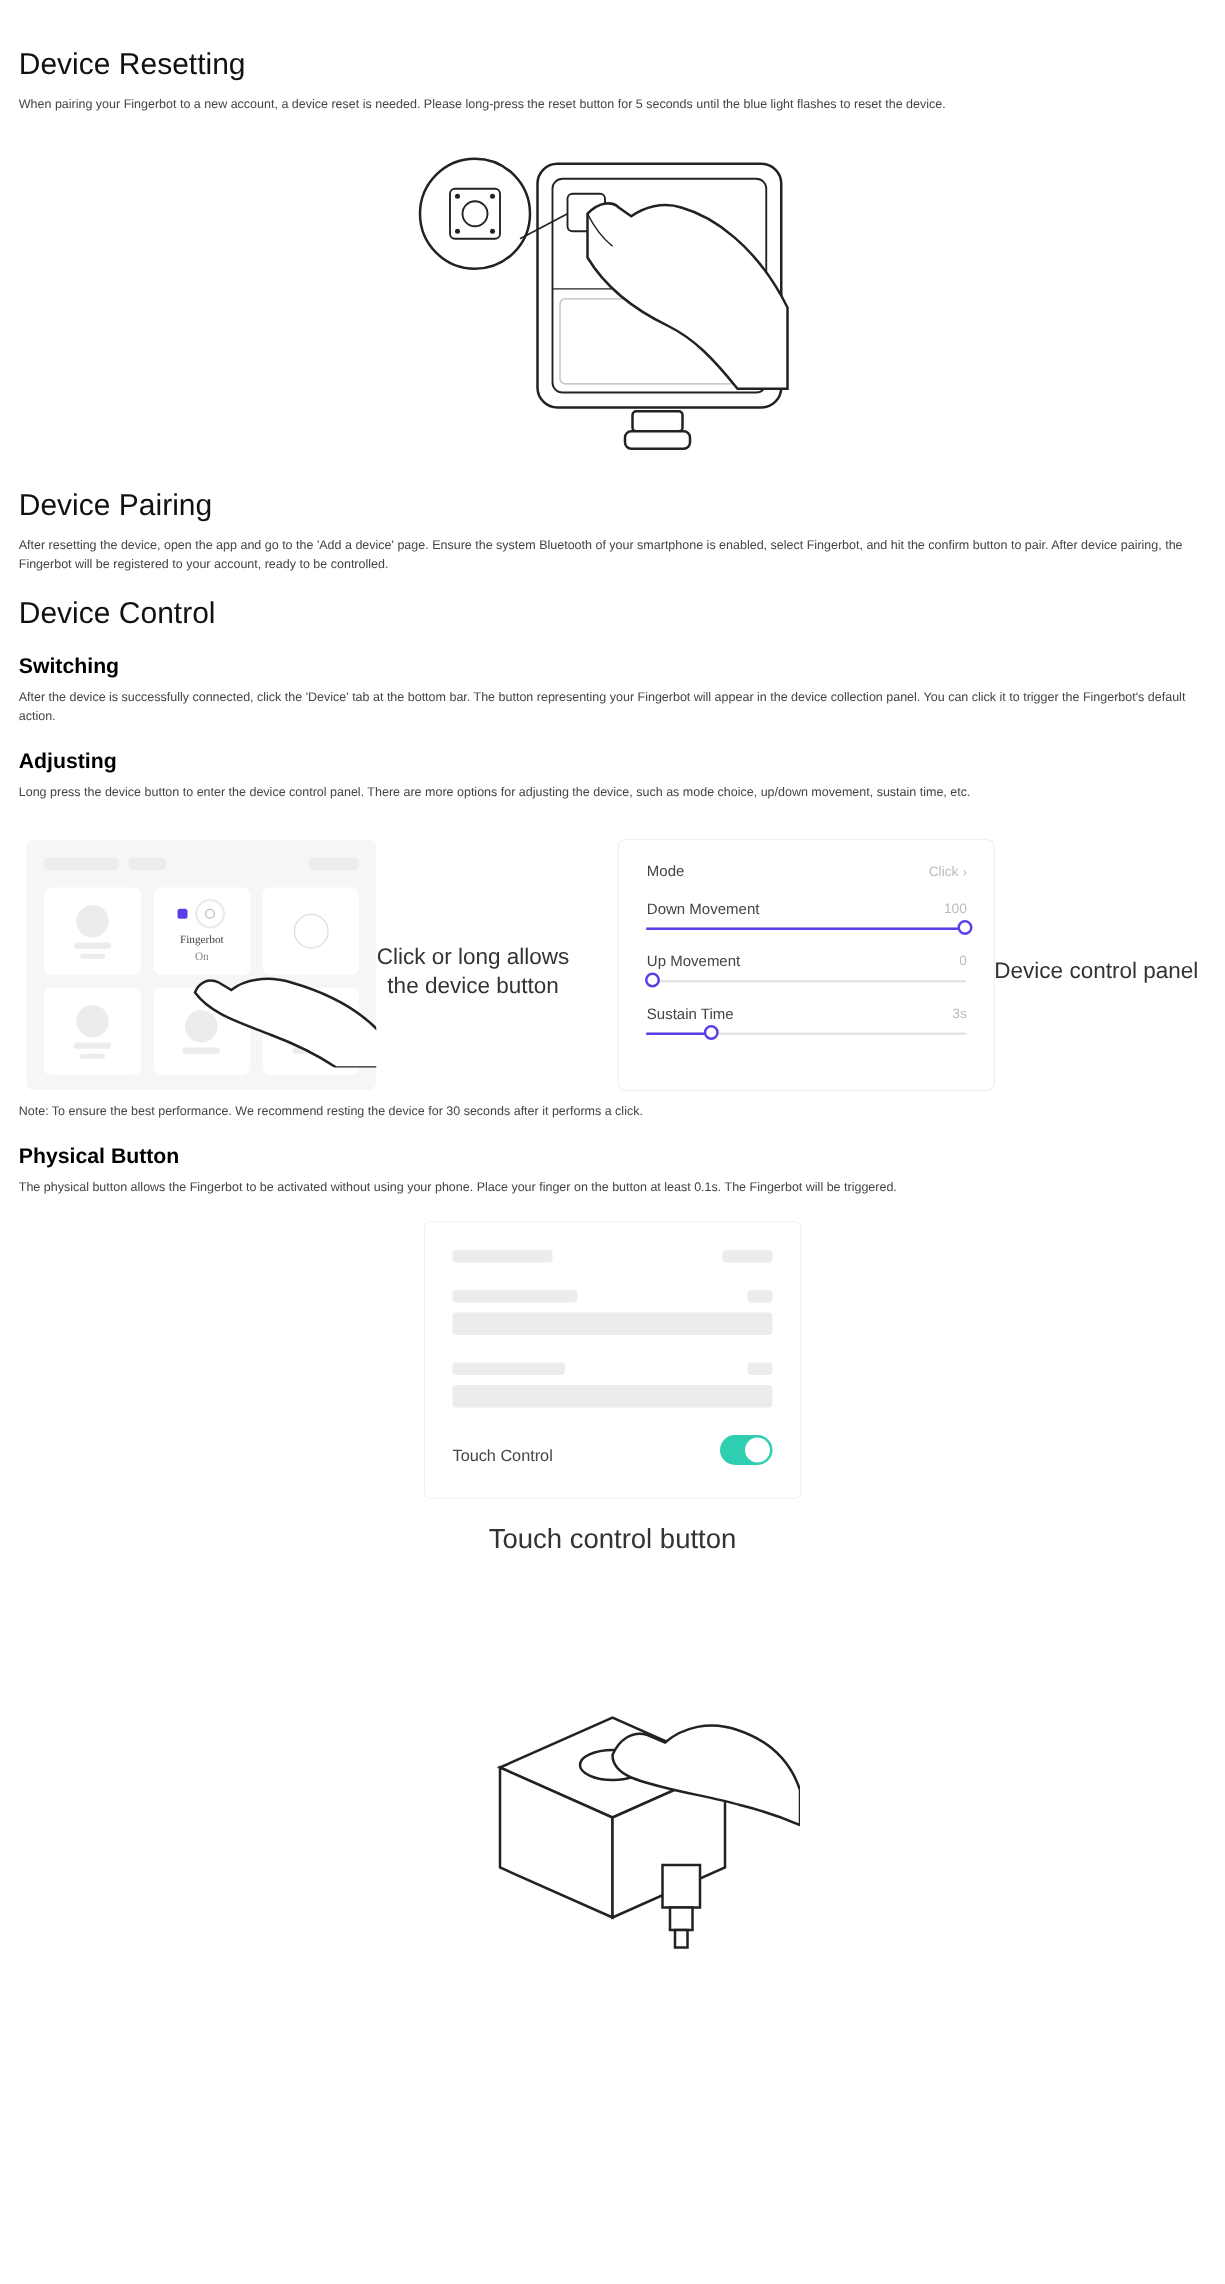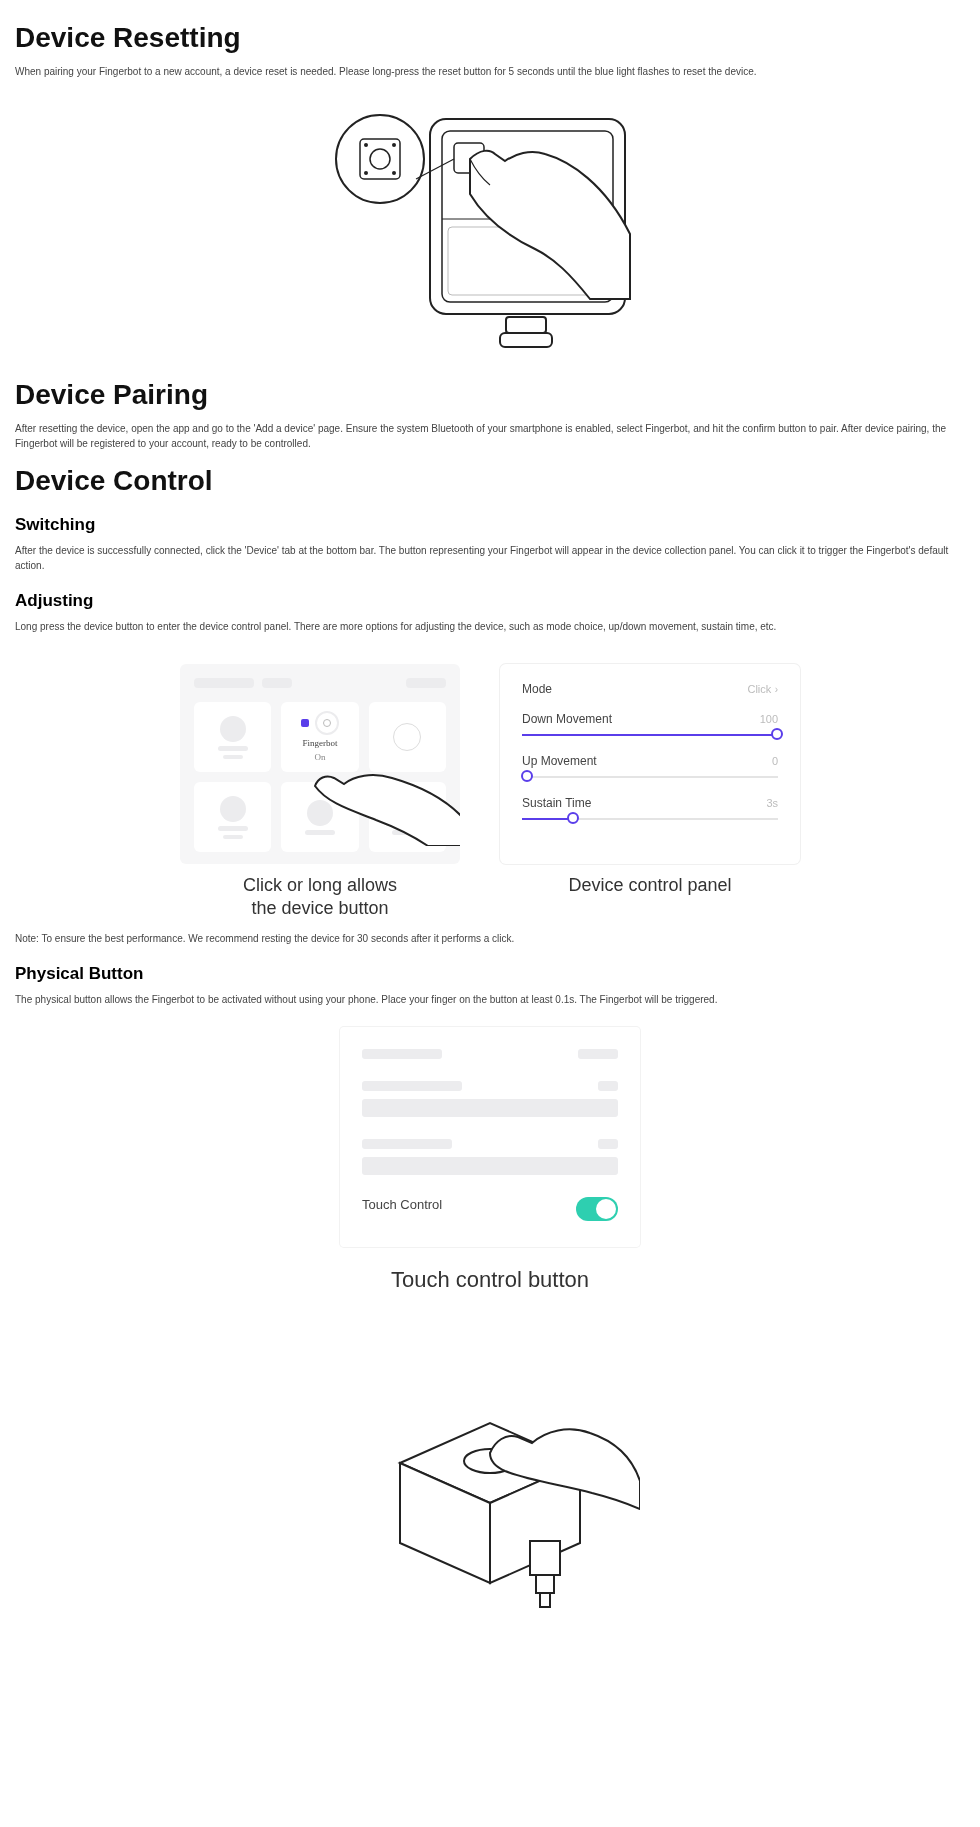--- a/index.html
+++ b/index.html
@@ -5,24 +5,24 @@
   body {
     margin: 0;
     padding: 20px 15px;
     font-family: Arial, Helvetica, sans-serif;
     color: #333;
     width: 980px;
     box-sizing: border-box;
     background: #fff;
   }
   h2 {
-    font-size: 28px;
+    font-size: 24px;
     color: #111;
-    margin: 2px 0 10px 0;
-    font-weight: bold;
+    margin: 18px 0 10px 0;
+    font-weight: normal;
   }
   h3 {
     font-size: 17px;
     color: #000000;
     margin: 18px 0 8px 0;
     font-weight: bold;
   }
   p {
     font-size: 10px;
     line-height: 1.5;
@@ -35,21 +35,21 @@
     margin: 20px 0;
   }
   .dual-figure {
     display: flex;
     justify-content: center;
     gap: 40px;
     margin: 30px 0 10px 0;
   }
   .fig-col {
     display: flex;
-    flex-direction: column;
+    flex-direction: row;
     align-items: center;
   }
   .fig-caption {
     font-size: 18px;
     color: #333;
     text-align: center;
     margin-top: 10px;
     line-height: 1.3;
   }
   .big-caption {
@@ -154,21 +154,21 @@
   }
   .touch-mock .ph {
     background:#ececee;border-radius:3px;
   }
   .toggle {
     width:42px;height:24px;border-radius:12px;background:#2ecfb0;position:relative;display:inline-block;
   }
   .toggle::after{
     content:'';position:absolute;right:2px;top:2px;width:20px;height:20px;border-radius:50%;background:#fff;
   }
-  .tc-row{display:flex;justify-content:space-between;align-items:flex-start;margin-top:22px;}
+  .tc-row{display:flex;justify-content:space-between;align-items:flex-end;margin-top:22px;}
   .tc-label{font-size:13px;color:#444;}
 </style>
 </head>
 <body>
 
 <h2>Device Resetting</h2>
 <p>When pairing your Fingerbot to a new account, a device reset is needed. Please long-press the reset button for 5 seconds until the blue light flashes to reset the device.</p>
 
 <div class="illustration-center">
   <svg class="reset-illus" viewBox="0 0 320 260">

